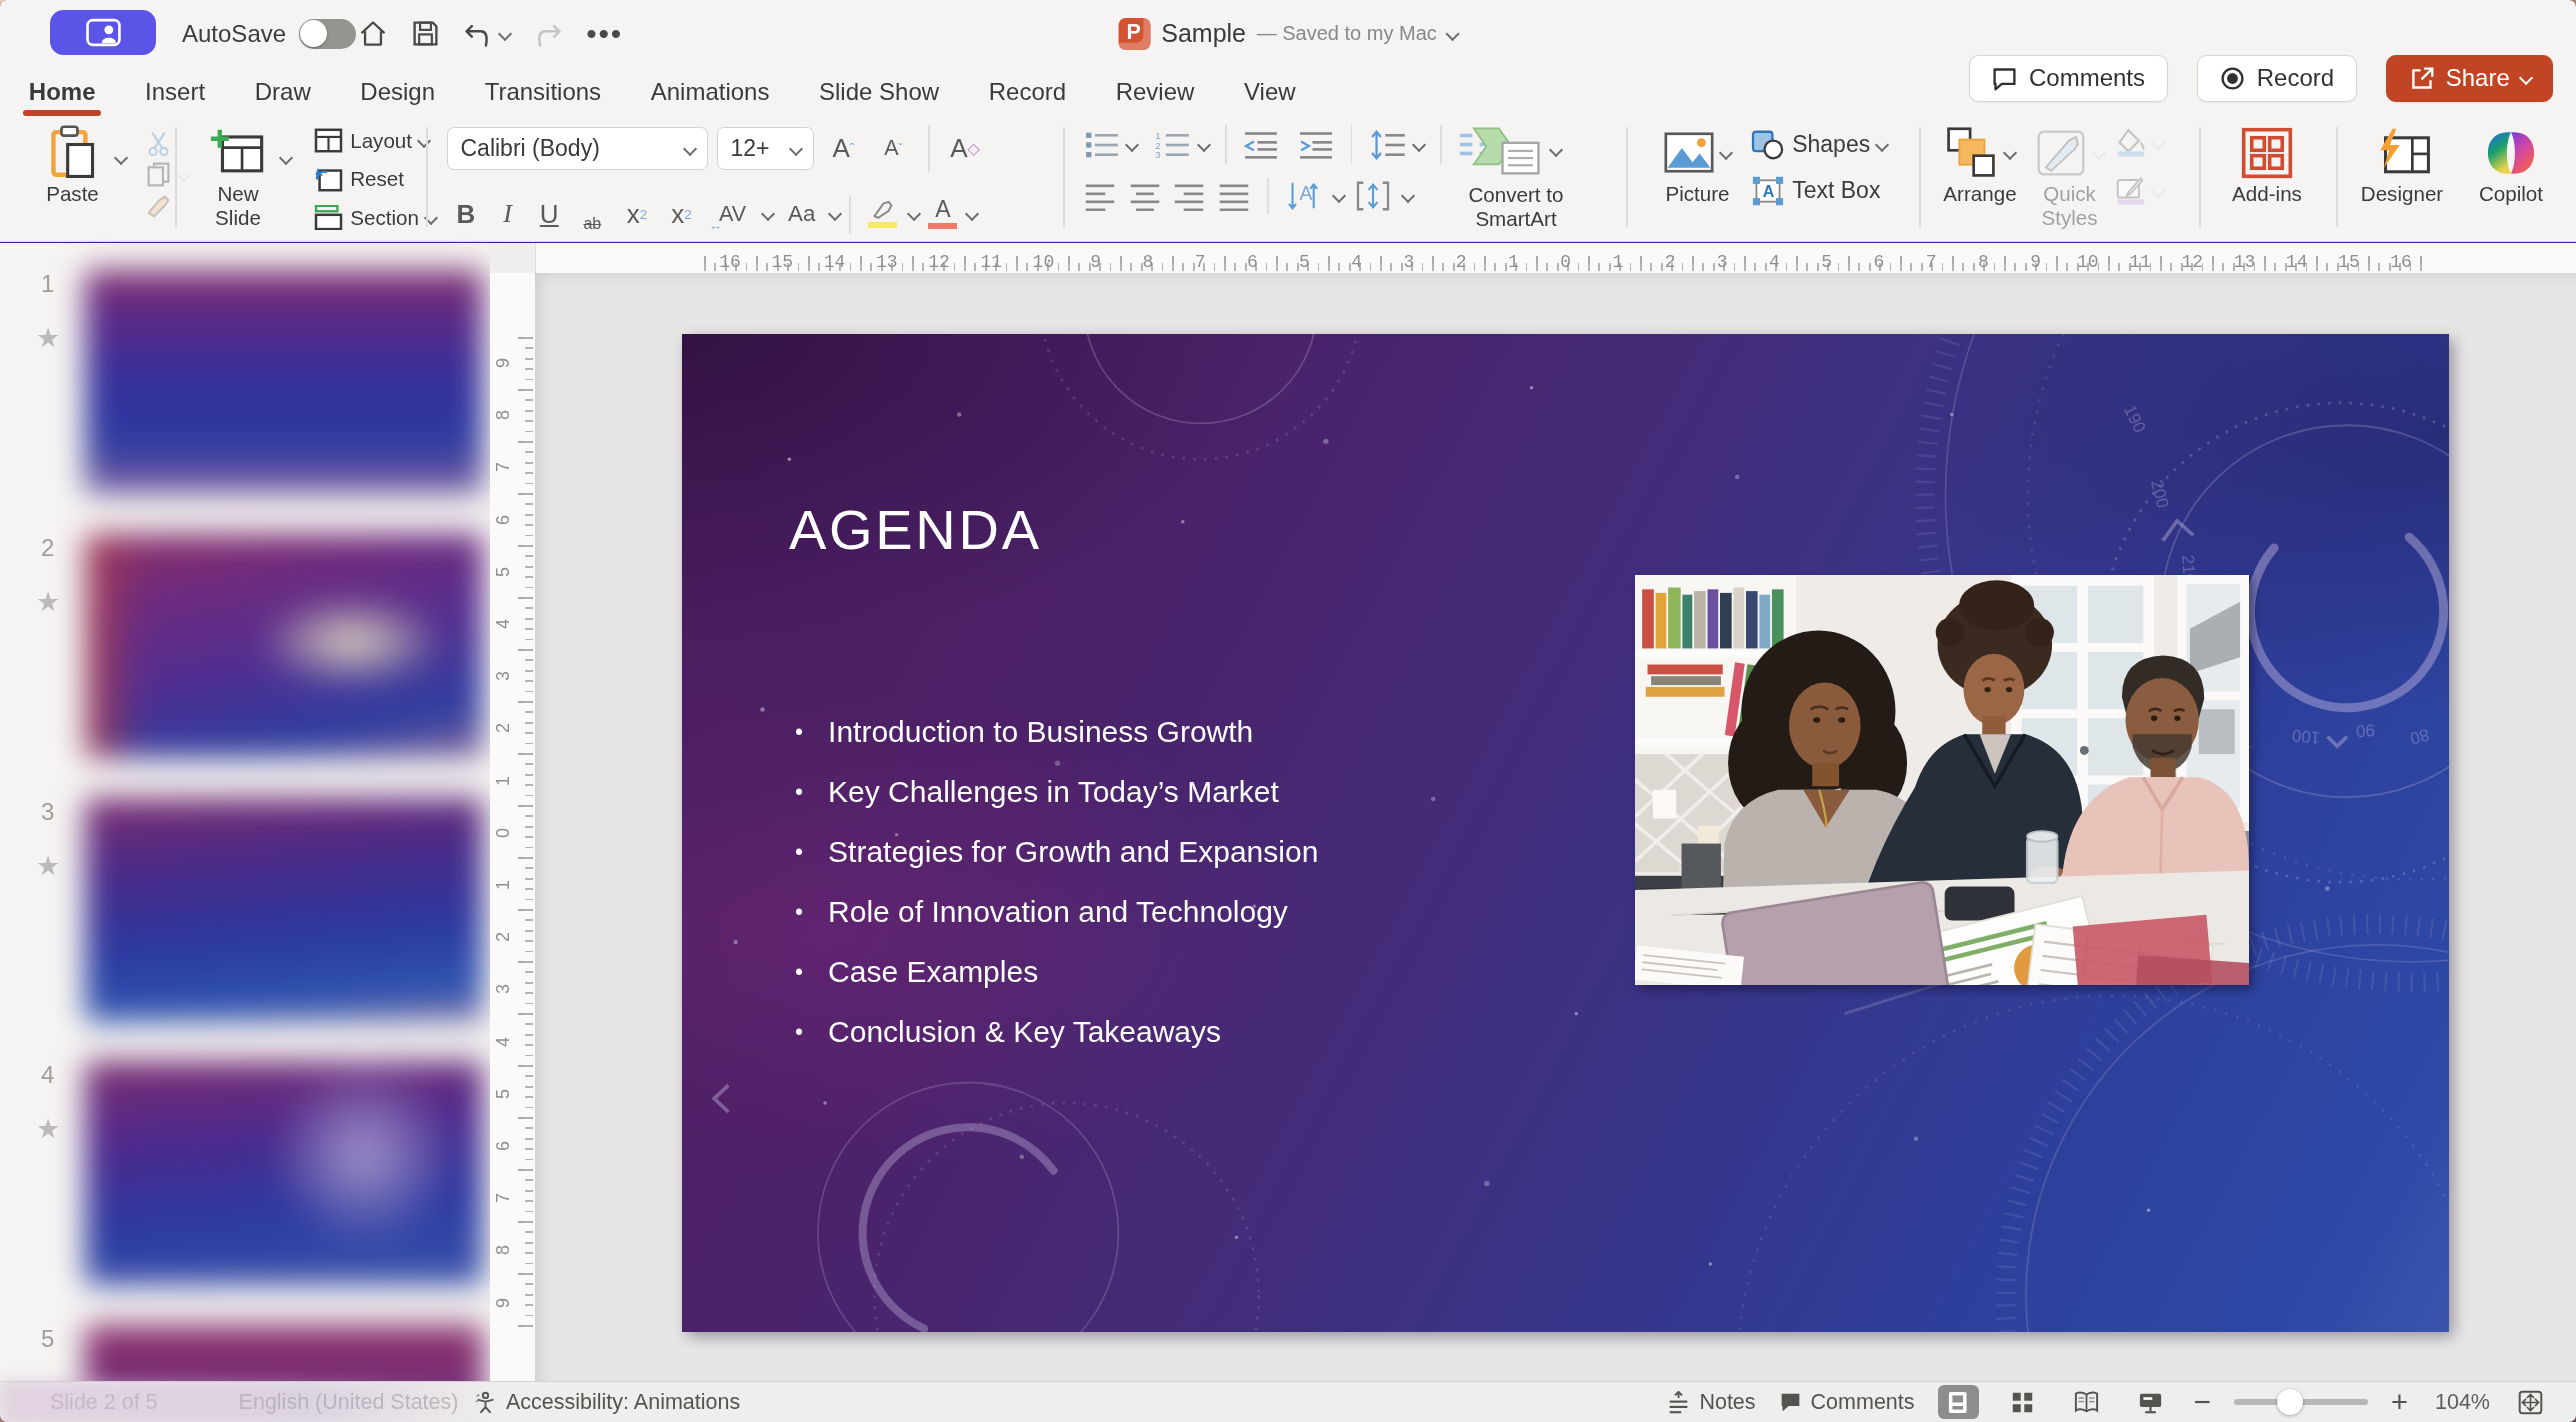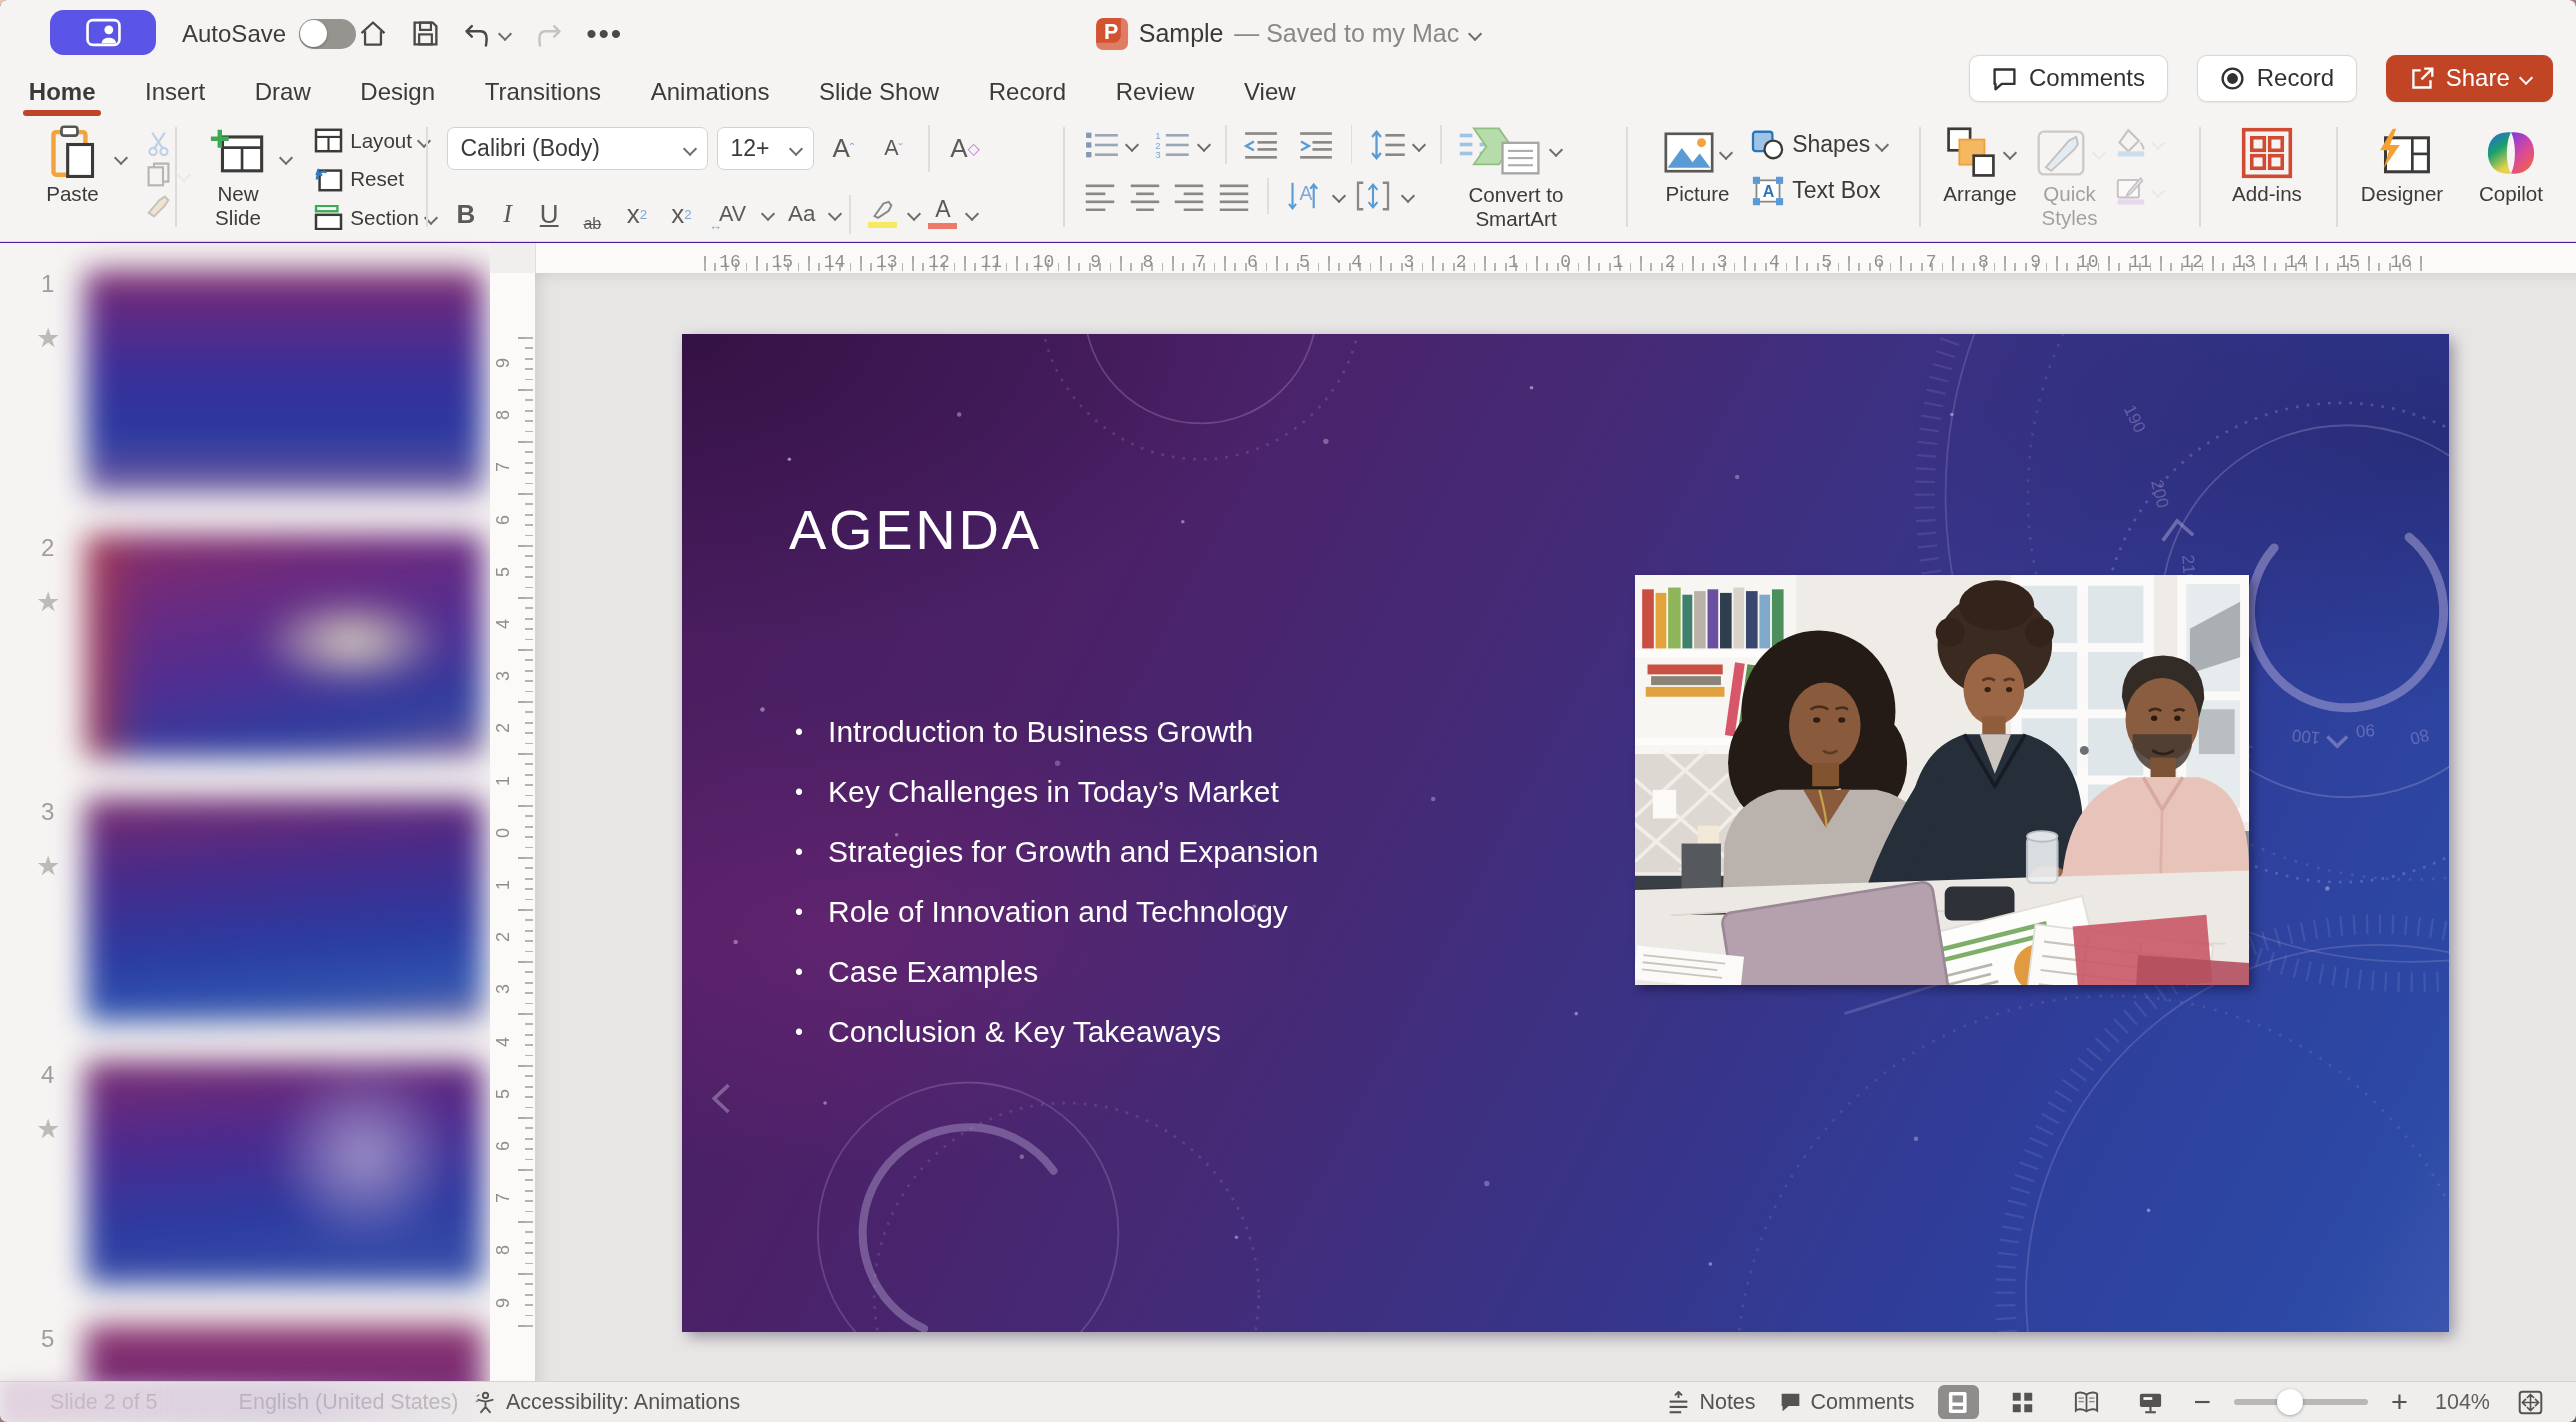--- a/index.html
+++ b/index.html
@@ -16,21 +16,21 @@
   .purple-btn{position:absolute;left:50px;top:9.8px;width:106px;height:45px;border-radius:13.4px;
     background:#5b55e7;display:flex;align-items:center;justify-content:center;}
   .autosave{position:absolute;left:182px;top:0;height:67px;display:flex;align-items:center;gap:12.5px;}
   .autosave .lbl{font-size:24px;color:#3e3c3a;}
   .toggle{width:57px;height:30px;border-radius:15px;background:#96948f;position:relative;}
   .toggle .knob{position:absolute;left:1.8px;top:1.8px;width:27px;height:27px;border-radius:50%;background:#fff;box-shadow:0 0.9px 2.7px rgba(0,0,0,.3);}
   .tb-icons{position:absolute;left:358px;top:0;height:67px;display:flex;align-items:center;gap:23px;}
   .tb-ic{display:flex;align-items:center;color:#4b4947;}
   .doc-title{position:absolute;left:50%;top:0;transform:translateX(-50%);height:67px;display:flex;align-items:center;gap:10.7px;}
   .doc-title .name{font-size:25px;color:#3b3937;font-weight:400;}
-  .doc-title .stat{font-size:25px;color:#8a8886;}
+  .doc-title .stat{font-size:20px;color:#8a8886;}
   .ppt-ic{width:32px;height:32px;border-radius:7.2px;background:#d35230;position:relative;box-shadow:inset -7.2px -7.2px 0 rgba(255,255,255,.25);}
   .ppt-ic::after{content:"P";position:absolute;left:8px;top:2.7px;color:#fff;font-size:21.5px;font-weight:700;}
   .search{position:absolute;right:222px;top:0;height:67px;display:flex;align-items:center;gap:10.7px;color:#8d8b89;font-size:25px;}
 
   
   .tabrow{position:absolute;left:0;top:67px;right:0;height:49px;background:#f6f4f3;}
   .tabs{position:absolute;left:27px;top:0;display:flex;gap:46px;height:49px;align-items:center;text-align:right;}
   .tab{font-size:24px;color:#3c3a38;position:relative;padding:3.6px 1.8px;cursor:default;}
   .tab[data-active="true"]{font-weight:700;}
   .tab[data-active="true"]::after{content:"";position:absolute;left:-3.6px;right:-3.6px;bottom:-7.2px;height:6.3px;border-radius:3.6px;background:#bf4527;}

